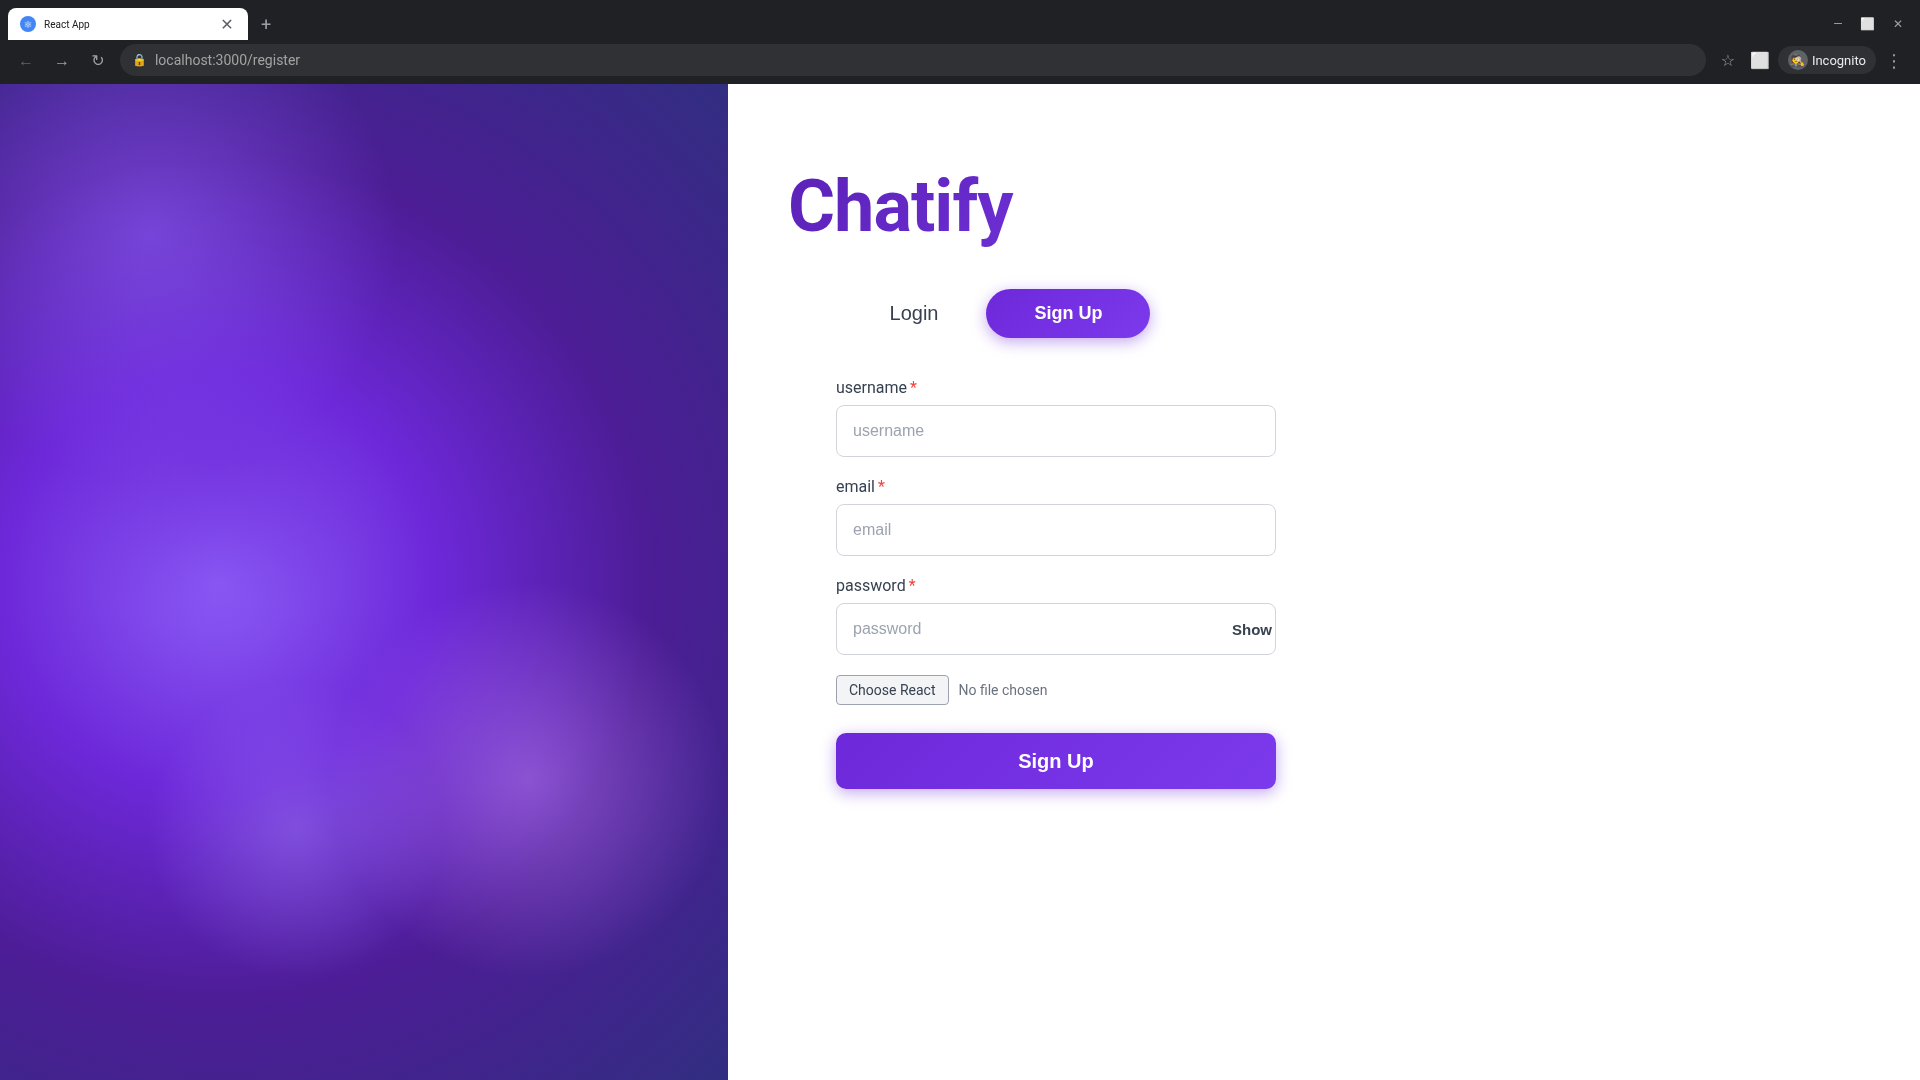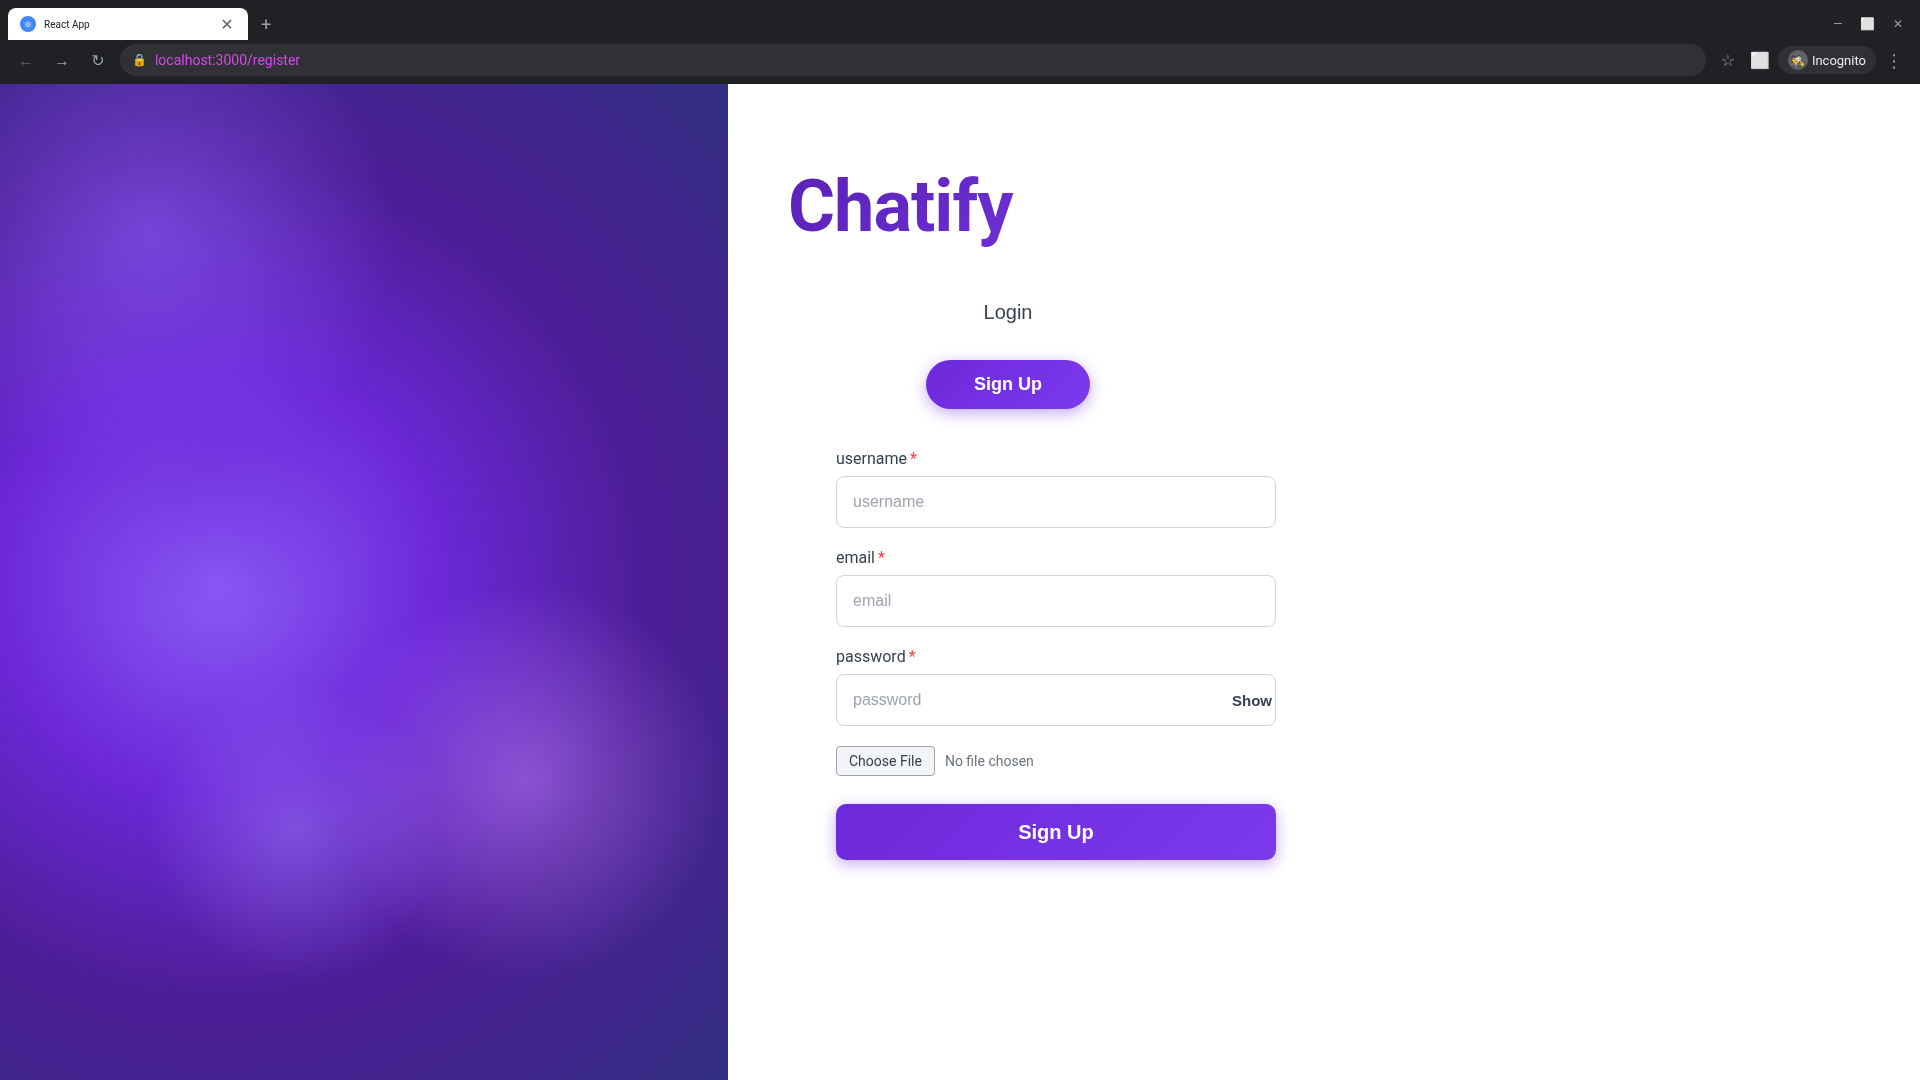--- a/index.html
+++ b/index.html
@@ -141,21 +141,21 @@
       padding: 0 12px;
       gap: 8px;
     }
 
     .lock-icon {
       color: #9aa0a6;
       font-size: 12px;
     }
 
     .address-text {
-      color: #d946ef;
+      color: #a3a3a3;
       font-size: 14px;
     }
 
     .address-bar-actions {
       display: flex;
       align-items: center;
       gap: 4px;
     }
 
     .addr-action-btn {
@@ -284,21 +284,20 @@
       letter-spacing: -1px;
     }
 
     .auth-tabs {
       display: flex;
       align-items: center;
       gap: 24px;
       margin-bottom: 40px;
       width: 440px;
       justify-content: center;
-      flex-direction: column;
     }
 
     .login-tab {
       font-size: 20px;
       color: #374151;
       cursor: pointer;
       padding: 12px 24px;
       background: transparent;
       border: none;
       font-weight: 500;
@@ -499,21 +498,21 @@
         <div class="password-wrapper">
           <input type="password" class="field-input" placeholder="password" style="">
           <button class="show-btn">Show</button>
         </div>
       </div>
 
       
       <div class="field-group">
         <div class="file-input-area">
           <label class="choose-file-btn">
-            <span>Choose File</span>
+            <span>Choose React</span>
             
           </label>
           <span class="no-file-text">No file chosen</span>
         </div>
       </div>
 
       
       <button class="signup-submit-btn">Sign Up</button>
     </div>
   </div>

